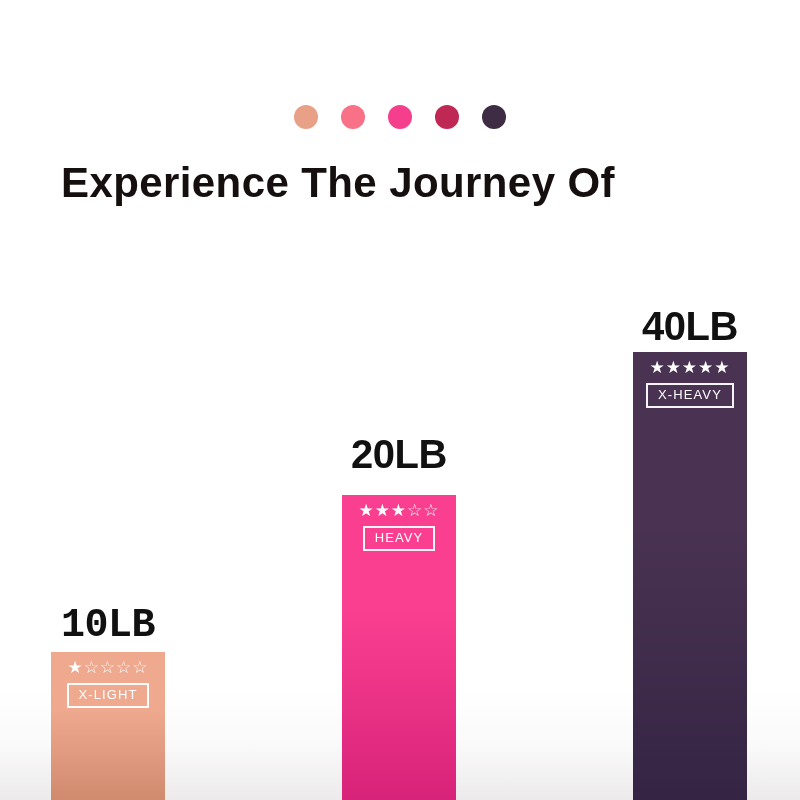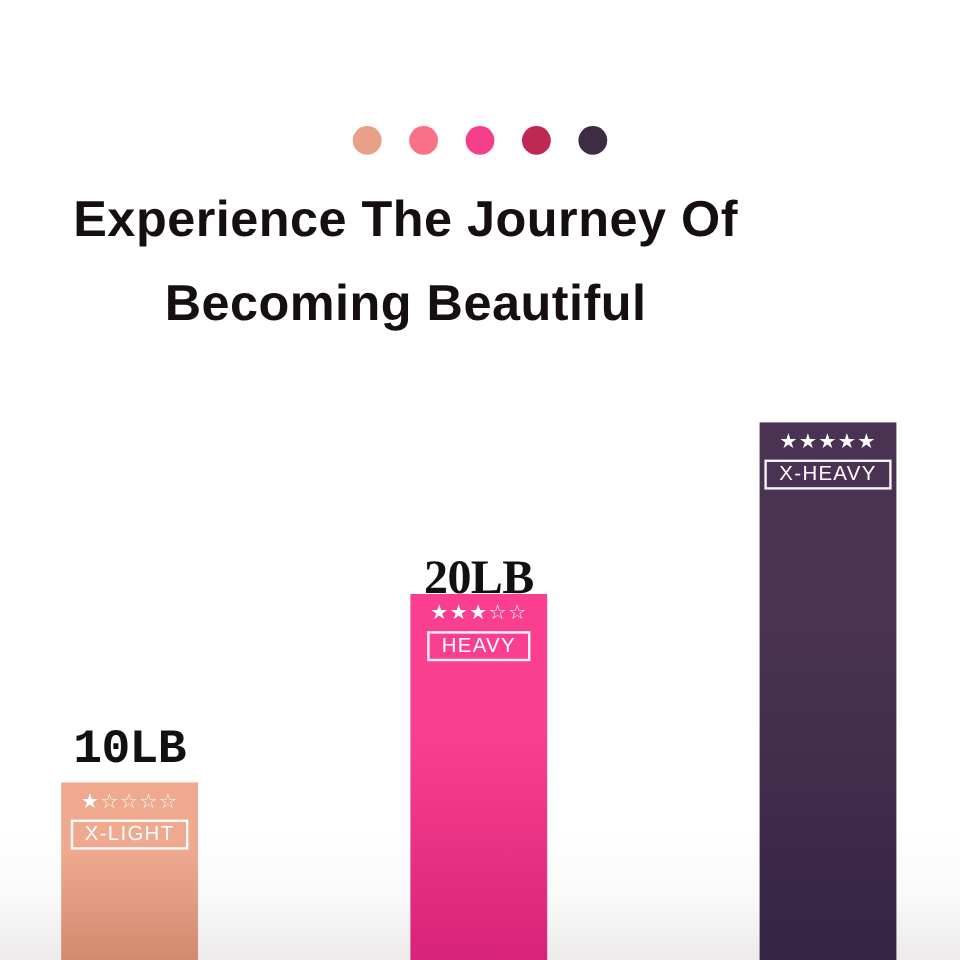--- a/index.html
+++ b/index.html
@@ -98,21 +98,21 @@
     font-size: 17px;
     line-height: 18px;
     letter-spacing: 1px;
     color: #ffffff;
     white-space: nowrap;
     text-shadow: 0 0 1px rgba(0,0,0,0.08);
   }
   .level-box {
     border: 2px solid rgba(255,255,255,0.95);
     color: #ffffff;
-    font-size: 17px;
+    font-size: 13px;
     font-weight: normal;
     letter-spacing: 1.1px;
     padding: 3px 10px 4px 10px;
     line-height: 14px;
     white-space: nowrap;
   }
 </style>
 </head>
 <body>
 
@@ -121,46 +121,46 @@
   <div class="dots-row">
     <span class="dot" style="background: rgb(232, 161, 134);"></span>
     <span class="dot" style="background: rgb(249, 113, 134);"></span>
     <span class="dot" style="background: rgb(246, 63, 140);"></span>
     <span class="dot" style="background: rgb(191, 39, 84);"></span>
     <span class="dot" style="background: rgb(62, 44, 68);"></span>
   </div>
 
   <div class="headline">
     <span class="line">Experience The Journey Of</span>
-    <span class="line">Becoming Beautiful</span>
   </div>
 
   <div class="chart">
 
     <div class="bar-group" style="left:51px; width:114px; height:660px;">
       <div class="weight-label" style="bottom:152px;font-family:Liberation Mono, monospace;">10LB</div>
       <div class="bar" style="height: 148px; background: linear-gradient(rgb(239, 169, 143) 0%, rgb(239, 169, 143) 38%, rgb(208, 139, 111) 100%);"></div>
       <div class="badge" style="bottom:92px;">
         <div class="stars">★☆☆☆☆</div>
         <div class="level-box">X-LIGHT</div>
       </div>
     </div>
 
 
     <div class="bar-group" style="left:342px; width:114px; height:660px;">
-      <div class="weight-label" style="bottom:297px;font-family:Liberation Serif, serif;">20LB</div>
+      <div class="weight-label" style="bottom:324px;">20LB</div>
       <div class="bar" style="height: 305px; background: linear-gradient(rgb(250, 63, 144) 0%, rgb(250, 63, 144) 38%, rgb(216, 35, 122) 100%);"></div>
       <div class="badge" style="bottom:249px;">
         <div class="stars">★★★☆☆</div>
         <div class="level-box">HEAVY</div>
       </div>
     </div>
 
 
     <div class="bar-group" style="left:633px; width:114px; height:660px;">
+      <div class="weight-label" style="bottom:452px;">40LB</div>
       <div class="bar" style="height: 448px; background: linear-gradient(rgb(74, 51, 82) 0%, rgb(74, 51, 82) 38%, rgb(53, 36, 68) 100%);"></div>
       <div class="badge" style="bottom:392px;">
         <div class="stars">★★★★★</div>
         <div class="level-box">X-HEAVY</div>
       </div>
     </div>
 
   </div>
 </div>
 

